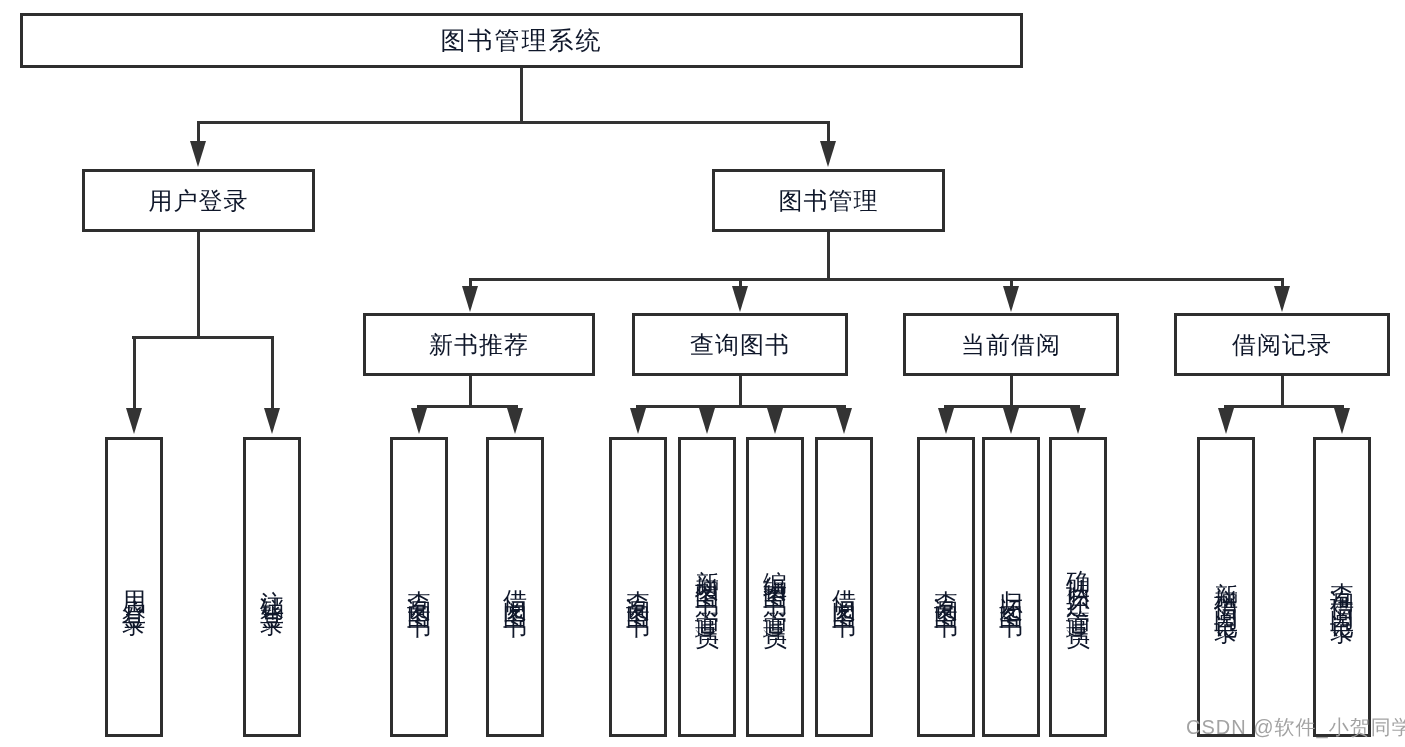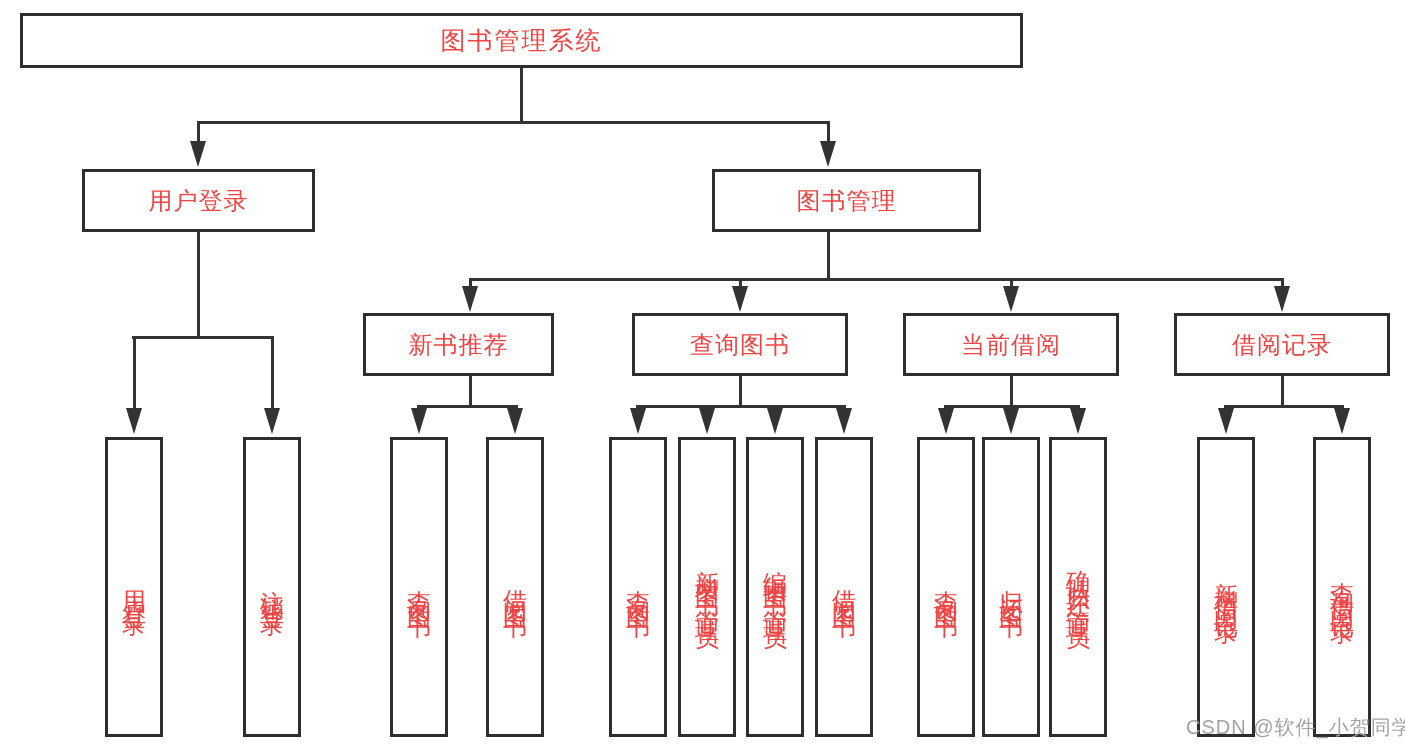--- a/index.html
+++ b/index.html
@@ -6,21 +6,21 @@
   body{
     width:1405px;height:747px;position:relative;overflow:hidden;
     font-family:"Liberation Sans","DejaVu Sans",sans-serif;
     color:#3a3a3a;
   }
   .canvas{position:absolute;left:0;top:0;width:1405px;height:747px;}
   .box{
     position:absolute;box-sizing:border-box;background:#ffffff;
     border:3px solid #2e2e2e;
     display:flex;align-items:center;justify-content:center;
-    color:#ef4444;line-height:1;white-space:nowrap;text-align:right;
+    color:#0f172a;line-height:1;white-space:nowrap;text-align:right;
   }
   .root{font-size:25px;letter-spacing:2px;}
   .hnode{font-size:24px;letter-spacing:1px;}
   .vbox{width:58px;top:437px;height:300px;font-size:24px;}
   .vbox span{
     writing-mode:vertical-rl;text-orientation:mixed;
     letter-spacing:8px;line-height:1;display:block;
   }
   .vline{position:absolute;width:3px;background:#333333;}
   .hline{position:absolute;height:3px;background:#333333;}
@@ -37,23 +37,23 @@
 </style>
 </head>
 <body>
 
 <div class="canvas">
 
   <div class="box root" style="left:20px;top:13px;width:1003px;height:55px;">图书管理系统</div>
 
   <div class="box hnode" style="left:82px;top:169px;width:233px;height:63px;">用户登录</div>
 
-  <div class="box hnode" style="left:712px;top:169px;width:269px;height:63px;">图书管理</div>
+  <div class="box hnode" style="left:712px;top:169px;width:233px;height:63px;">图书管理</div>
 
-  <div class="box hnode" style="left:363px;top:313px;width:191px;height:63px;">新书推荐</div>
+  <div class="box hnode" style="left:363px;top:313px;width:232px;height:63px;">新书推荐</div>
 
   <div class="box hnode" style="left:632px;top:313px;width:216px;height:63px;">查询图书</div>
 
   <div class="box hnode" style="left:903px;top:313px;width:216px;height:63px;">当前借阅</div>
 
   <div class="box hnode" style="left:1174px;top:313px;width:216px;height:63px;">借阅记录</div>
 
   <div class="box vbox" style="left:105px;">
     <span>用户登录</span>
   </div>

